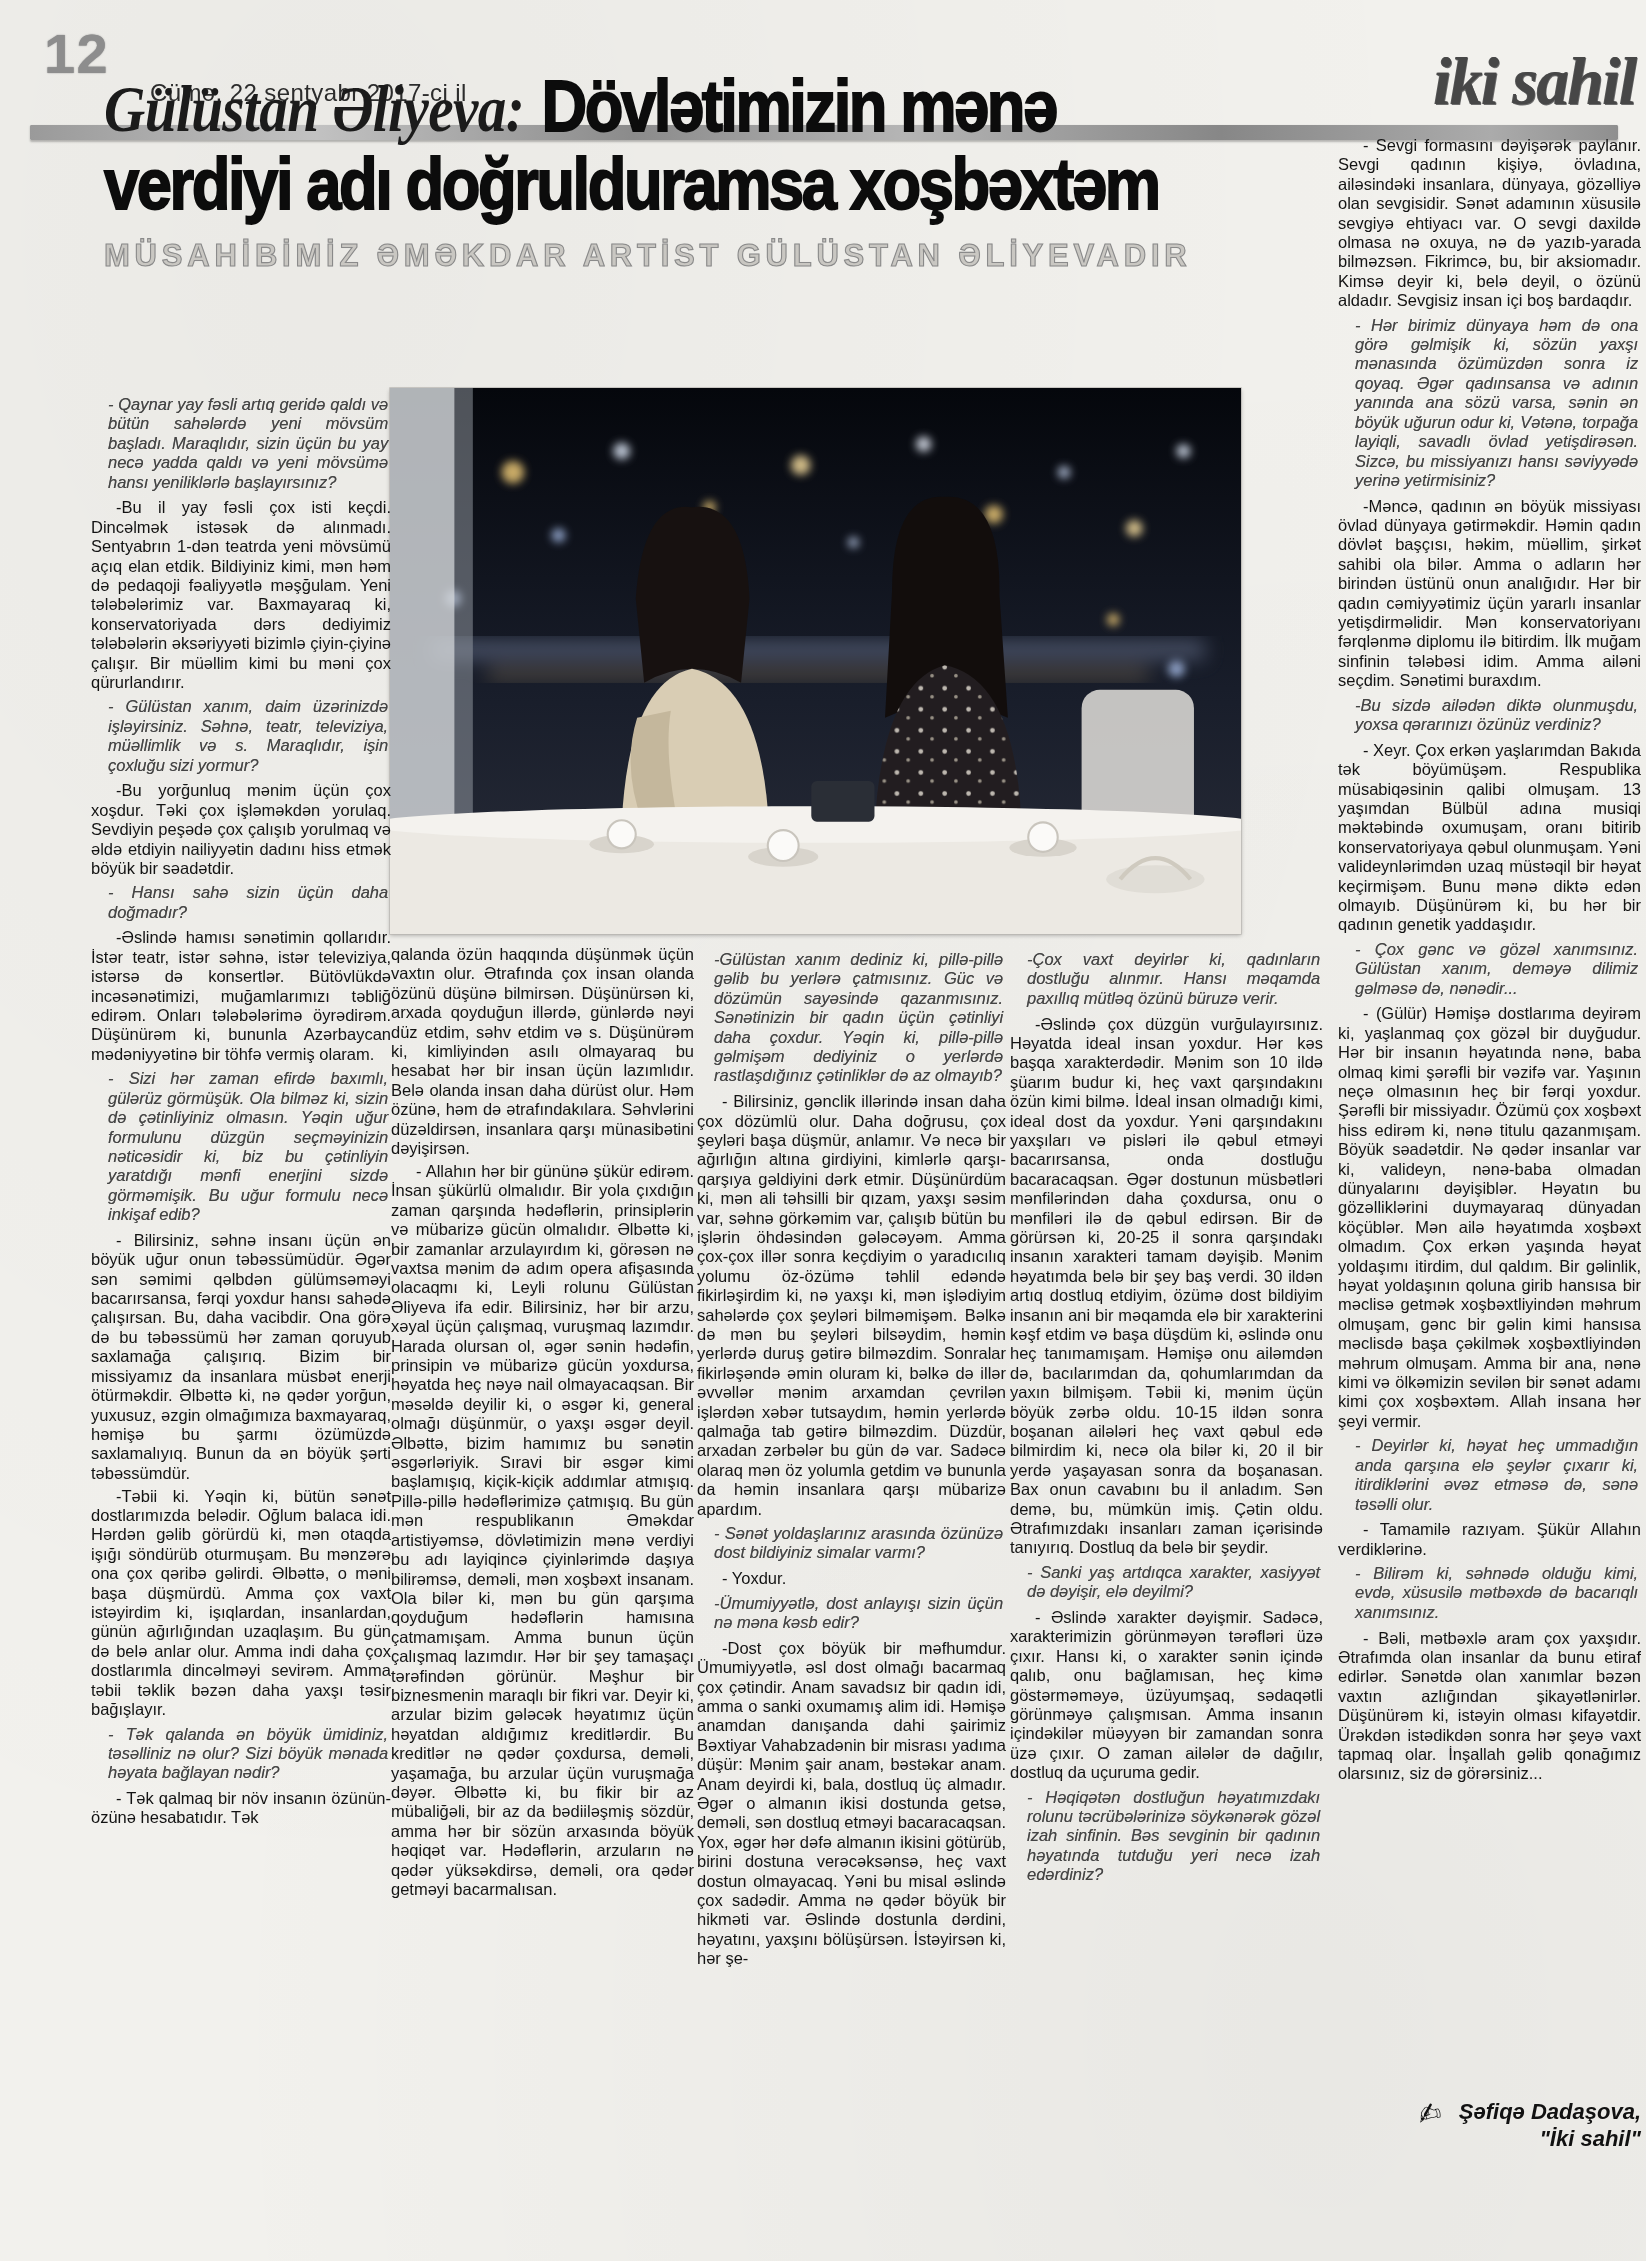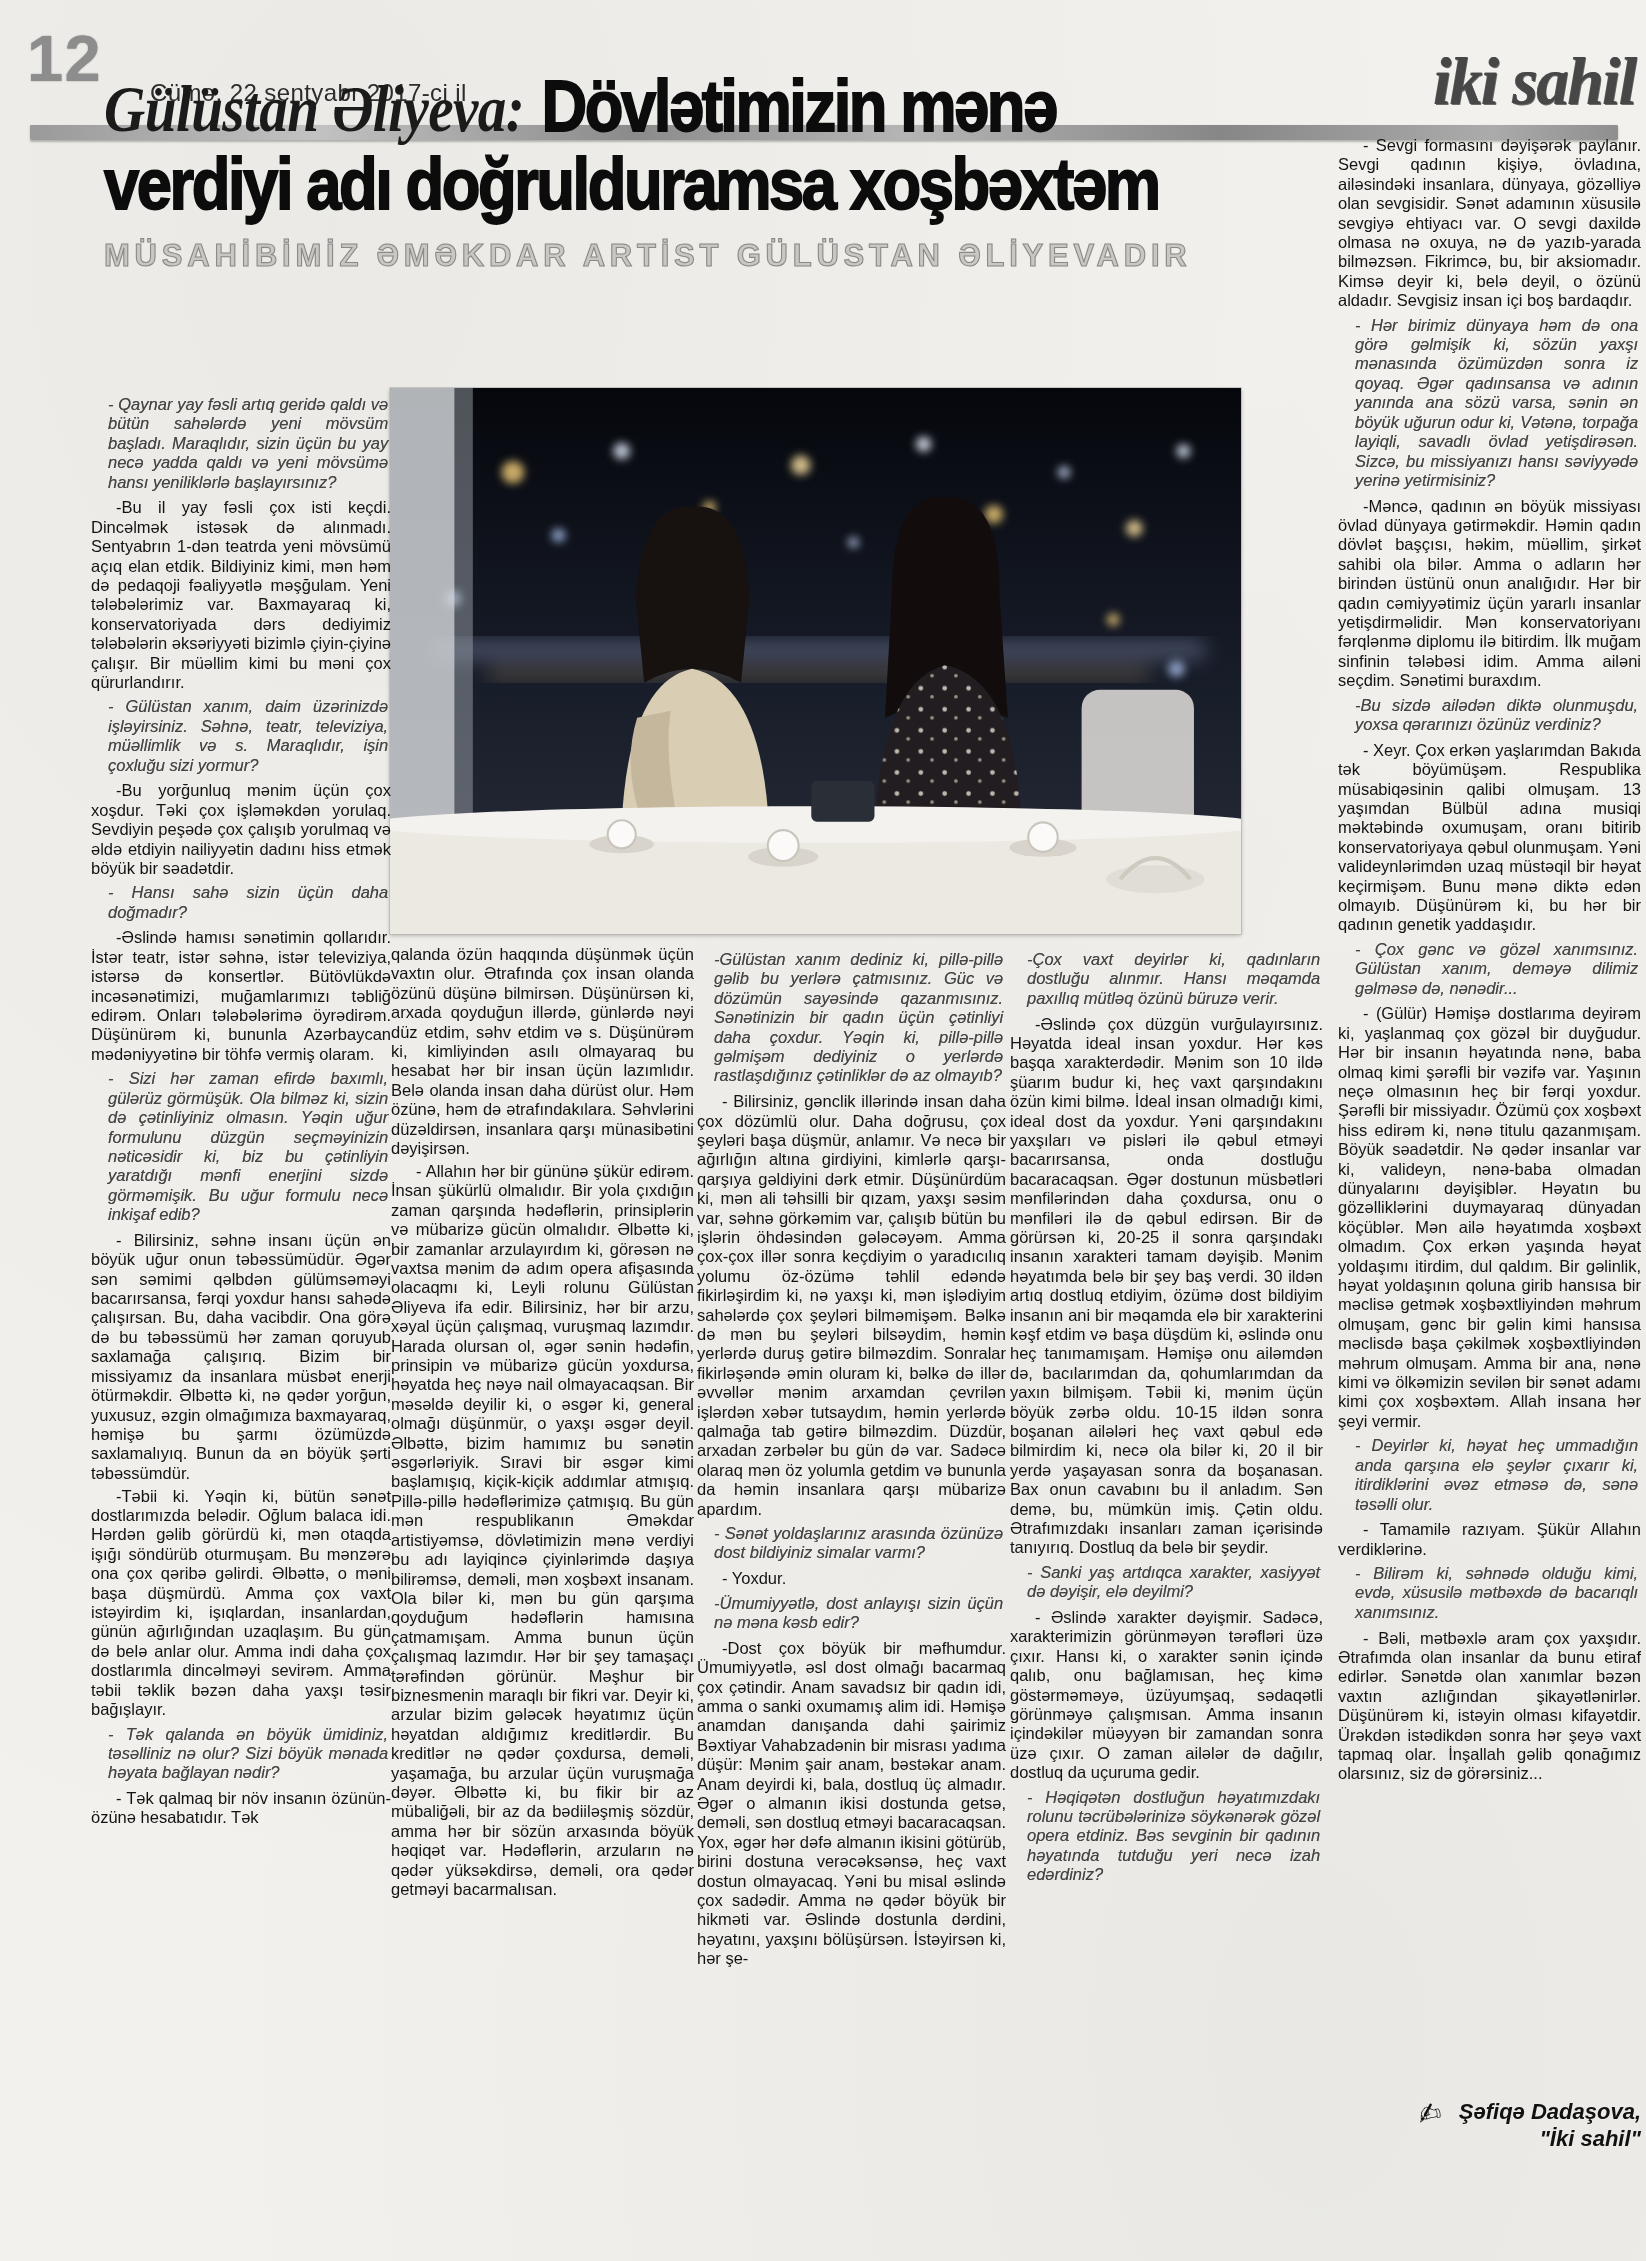--- a/index.html
+++ b/index.html
@@ -10,22 +10,22 @@
     color:#141414;overflow:hidden;
   }
   .page{position:absolute;inset:0;
     background:
       radial-gradient(ellipse at 20% 10%, rgba(0,0,0,0.03), transparent 60%),
       radial-gradient(ellipse at 80% 90%, rgba(0,0,0,0.04), transparent 60%),
       #f2f1ed;
   }
   
   .page-number{
-    position:absolute;left:27px;top:21px;
-    font-size:65px;font-weight:700;color:#8d8d8d;
+    position:absolute;left:44px;top:21px;
+    font-size:56px;font-weight:700;color:#8d8d8d;
     text-shadow:0 0 1.4px #777;letter-spacing:1.4px;
     font-family:"Liberation Sans","DejaVu Sans",sans-serif;
   }
   .issue-date{
     position:absolute;left:150px;top:79px;
     font-size:24px;color:#2c2c2c;letter-spacing:0.4px;
   }
   .masthead{
     position:absolute;right:11.2px;top:44px;
     font-family:"Liberation Serif","DejaVu Serif",serif;
@@ -220,21 +220,21 @@
       <p class="para q">- Sənət yoldaşlarınız arasında özünüzə dost bildiyiniz simalar varmı?</p>
       <p class="para a">- Yoxdur.</p>
       <p class="para q">-Ümumiyyətlə, dost anlayışı sizin üçün nə məna kəsb edir?</p>
       <p class="para a">-Dost çox böyük bir məfhumdur. Ümumiyyətlə, əsl dost olmağı bacarmaq çox çətindir. Anam savadsız bir qadın idi, amma o sanki oxumamış alim idi. Həmişə anamdan danışanda dahi şairimiz Bəxtiyar Vahabzadənin bir misrası yadıma düşür: Mənim şair anam, bəstəkar anam. Anam deyirdi ki, bala, dostluq üç almadır. Əgər o almanın ikisi dostunda getsə, deməli, sən dostluq etməyi bacaracaqsan. Yox, əgər hər dəfə almanın ikisini götürüb, birini dostuna verəcəksənsə, heç vaxt dostun olmayacaq. Yəni bu misal əslində çox sadədir. Amma nə qədər böyük bir hikməti var. Əslində dostunla dərdini, həyatını, yaxşını bölüşürsən. İstəyirsən ki, hər şe-</p>
     </div>
   <div class="col col-4">
       <p class="para q">-Çox vaxt deyirlər ki, qadınların dostluğu alınmır. Hansı məqamda paxıllıq mütləq özünü büruzə verir.</p>
       <p class="para a">-Əslində çox düzgün vurğulayırsınız. Həyatda ideal insan yoxdur. Hər kəs başqa xarakterdədir. Mənim son 10 ildə şüarım budur ki, heç vaxt qarşındakını özün kimi bilmə. İdeal insan olmadığı kimi, ideal dost da yoxdur. Yəni qarşındakını yaxşıları və pisləri ilə qəbul etməyi bacarırsansa, onda dostluğu bacaracaqsan. Əgər dostunun müsbətləri mənfilərindən daha çoxdursa, onu o mənfiləri ilə də qəbul edirsən. Bir də görürsən ki, 20-25 il sonra qarşındakı insanın xarakteri tamam dəyişib. Mənim həyatımda belə bir şey baş verdi. 30 ildən artıq dostluq etdiyim, özümə dost bildiyim insanın ani bir məqamda elə bir xarakterini kəşf etdim və başa düşdüm ki, əslində onu heç tanımamışam. Həmişə onu ailəmdən də, bacılarımdan da, qohumlarımdan da yaxın bilmişəm. Təbii ki, mənim üçün böyük zərbə oldu. 10-15 ildən sonra boşanan ailələri heç vaxt qəbul edə bilmirdim ki, necə ola bilər ki, 20 il bir yerdə yaşayasan sonra da boşanasan. Bax onun cavabını bu il anladım. Sən demə, bu, mümkün imiş. Çətin oldu. Ətrafımızdakı insanları zaman içərisində tanıyırıq. Dostluq da belə bir şeydir.</p>
       <p class="para q">- Sanki yaş artdıqca xarakter, xasiyyət də dəyişir, elə deyilmi?</p>
       <p class="para a">- Əslində xarakter dəyişmir. Sadəcə, xarakterimizin görünməyən tərəfləri üzə çıxır. Hansı ki, o xarakter sənin içində qalıb, onu bağlamısan, heç kimə göstərməməyə, üzüyumşaq, sədaqətli görünməyə çalışmısan. Amma insanın içindəkilər müəyyən bir zamandan sonra üzə çıxır. O zaman ailələr də dağılır, dostluq da uçuruma gedir.</p>
-      <p class="para q">- Həqiqətən dostluğun həyatımızdakı rolunu təcrübələrinizə söykənərək gözəl opera etdiniz. Bəs sevginin bir qadının həyatında tutduğu yeri necə izah edərdiniz?</p>
+      <p class="para q">- Həqiqətən dostluğun həyatımızdakı rolunu təcrübələrinizə söykənərək gözəl izah sinfinin. Bəs sevginin bir qadının həyatında tutduğu yeri necə izah edərdiniz?</p>
     </div>
   <div class="col col-5">
       <p class="para a">- Sevgi formasını dəyişərək paylanır. Sevgi qadının kişiyə, övladına, ailəsindəki insanlara, dünyaya, gözəlliyə olan sevgisidir. Sənət adamının xüsusilə sevgiyə ehtiyacı var. O sevgi daxildə olmasa nə oxuya, nə də yazıb-yarada bilməzsən. Fikrimcə, bu, bir aksiomadır. Kimsə deyir ki, belə deyil, o özünü aldadır. Sevgisiz insan içi boş bardaqdır.</p>
       <p class="para q">- Hər birimiz dünyaya həm də ona görə gəlmişik ki, sözün yaxşı mənasında özümüzdən sonra iz qoyaq. Əgər qadınsansa və adının yanında ana sözü varsa, sənin ən böyük uğurun odur ki, Vətənə, torpağa layiqli, savadlı övlad yetişdirəsən. Sizcə, bu missiyanızı hansı səviyyədə yerinə yetirmisiniz?</p>
       <p class="para a">-Məncə, qadının ən böyük missiyası övlad dünyaya gətirməkdir. Həmin qadın dövlət başçısı, həkim, müəllim, şirkət sahibi ola bilər. Amma o adların hər birindən üstünü onun analığıdır. Hər bir qadın cəmiyyətimiz üçün yararlı insanlar yetişdirməlidir. Mən konservatoriyanı fərqlənmə diplomu ilə bitirdim. İlk muğam sinfinin tələbəsi idim. Amma ailəni seçdim. Sənətimi buraxdım.</p>
       <p class="para q">-Bu sizdə ailədən diktə olunmuşdu, yoxsa qərarınızı özünüz verdiniz?</p>
       <p class="para a">- Xeyr. Çox erkən yaşlarımdan Bakıda tək böyümüşəm. Respublika müsabiqəsinin qalibi olmuşam. 13 yaşımdan Bülbül adına musiqi məktəbində oxumuşam, oranı bitirib konservatoriyaya qəbul olunmuşam. Yəni valideynlərimdən uzaq müstəqil bir həyat keçirmişəm. Bunu mənə diktə edən olmayıb. Düşünürəm ki, bu hər bir qadının genetik yaddaşıdır.</p>
       <p class="para q">- Çox gənc və gözəl xanımsınız. Gülüstan xanım, deməyə dilimiz gəlməsə də, nənədir...</p>
       <p class="para a">- (Gülür) Həmişə dostlarıma deyirəm ki, yaşlanmaq çox gözəl bir duyğudur. Hər bir insanın həyatında nənə, baba olmaq kimi şərəfli bir vəzifə var. Yaşının neçə olmasının heç bir fərqi yoxdur. Şərəfli bir missiyadır. Özümü çox xoşbəxt hiss edirəm ki, nənə titulu qazanmışam. Böyük səadətdir. Nə qədər insanlar var ki, valideyn, nənə-baba olmadan dünyalarını dəyişiblər. Həyatın bu gözəlliklərini duymayaraq dünyadan köçüblər. Mən ailə həyatımda xoşbəxt olmadım. Çox erkən yaşında həyat yoldaşımı itirdim, dul qaldım. Bir gəlinlik, həyat yoldaşının qoluna girib hansısa bir məclisə getmək xoşbəxtliyindən məhrum olmuşam, gənc bir gəlin kimi hansısa məclisdə başa çəkilmək xoşbəxtliyindən məhrum olmuşam. Amma bir ana, nənə kimi və ölkəmizin sevilən bir sənət adamı kimi çox xoşbəxtəm. Allah insana hər şeyi vermir.</p>
       <p class="para q">- Deyirlər ki, həyat heç ummadığın anda qarşına elə şeylər çıxarır ki, itirdiklərini əvəz etməsə də, sənə təsəlli olur.</p>

